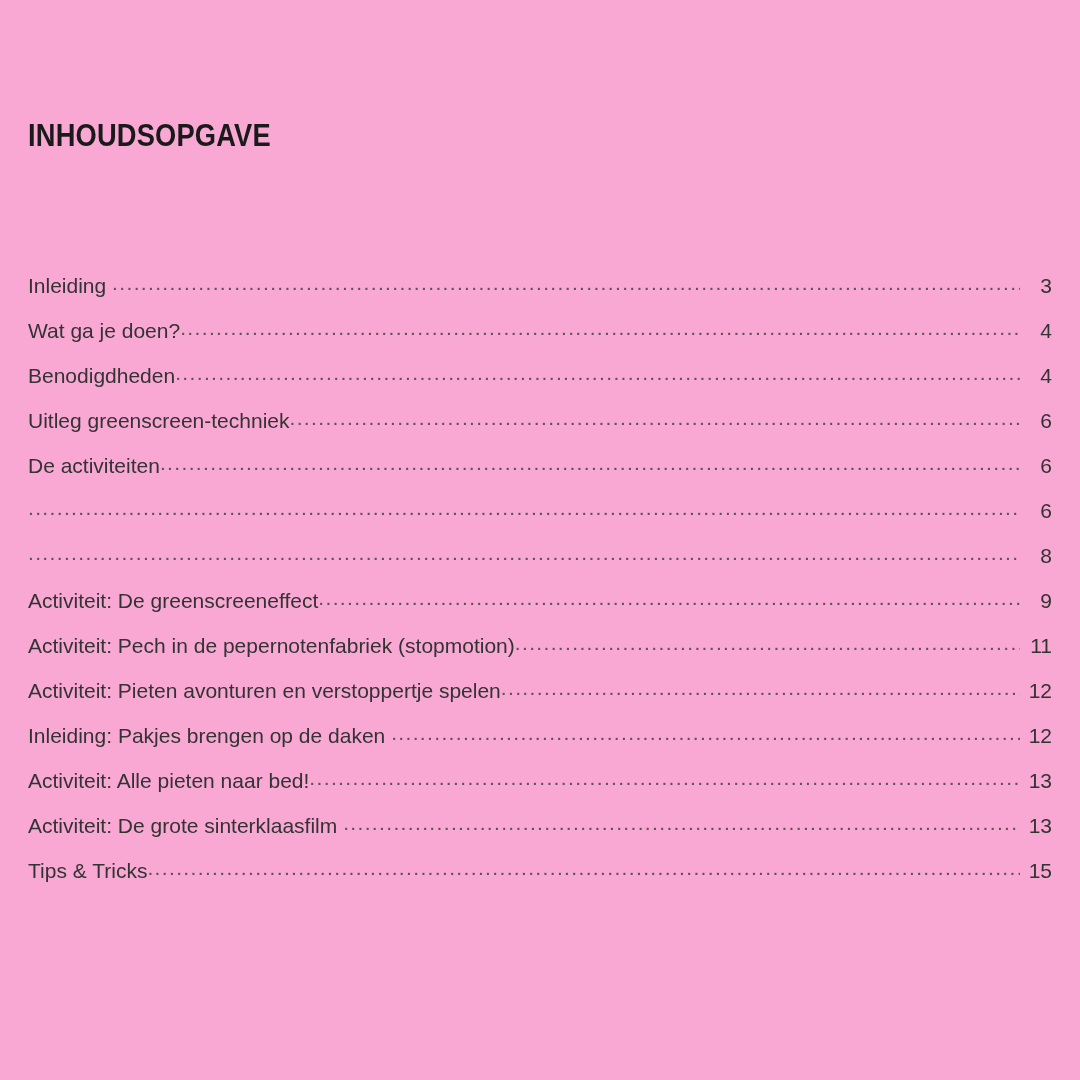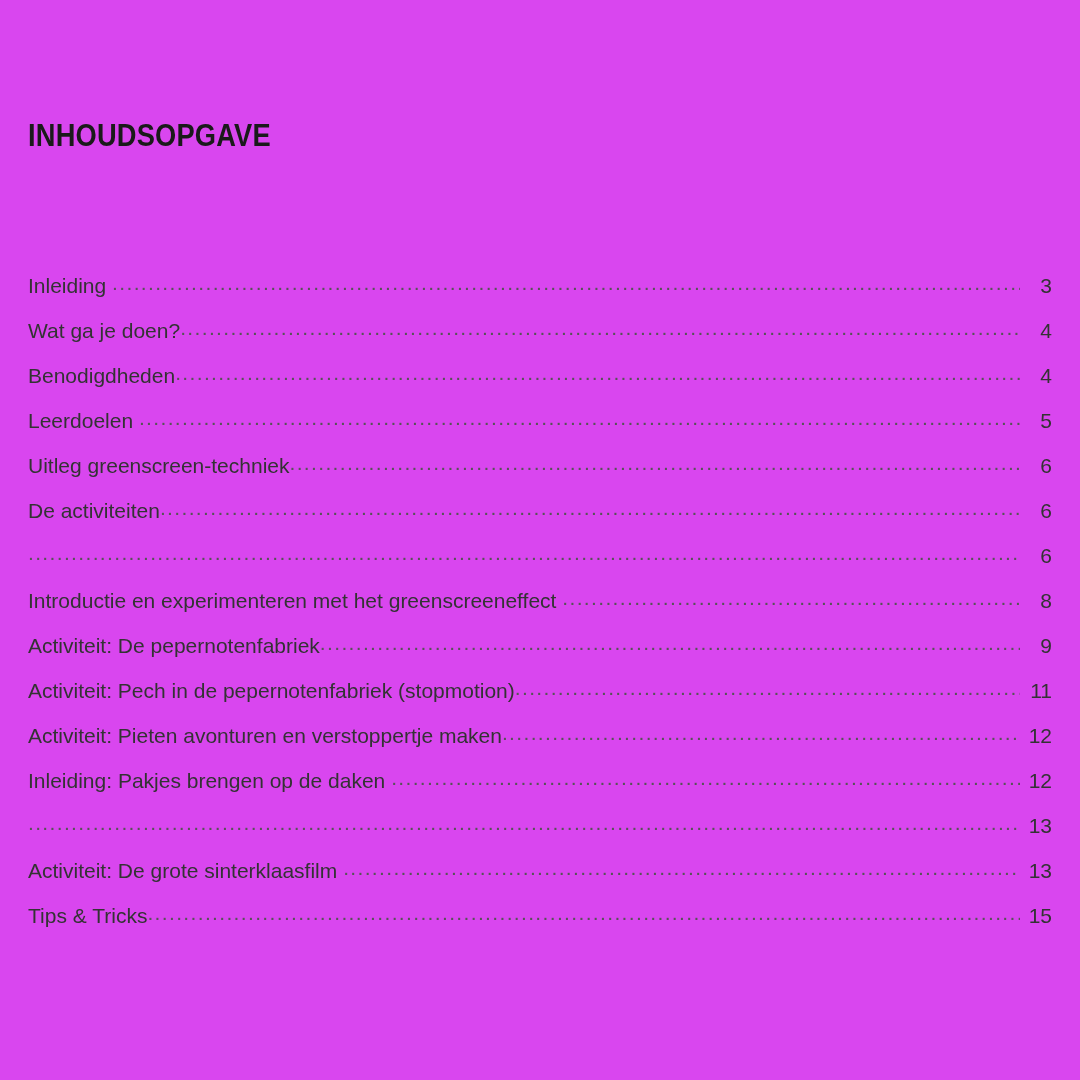--- a/index.html
+++ b/index.html
@@ -13,21 +13,21 @@
     height: 1080px;
     overflow: hidden;
     font-family: "Liberation Sans", "DejaVu Sans", sans-serif;
     -webkit-font-smoothing: antialiased;
   }
 
   .page {
     position: relative;
     width: 1080px;
     height: 1080px;
-    background: #d946ef;
+    background: #f9a8d4;
     box-sizing: border-box;
   }
 
   
   .toc-title {
     position: absolute;
     left: 28px;
     top: 119px;
     margin: 0;
     font-family: "Liberation Sans Narrow", "Liberation Sans", "DejaVu Sans Condensed", sans-serif;
@@ -122,65 +122,60 @@
       <li class="toc-entry">
         <span class="toc-entry-label">Wat ga je doen?</span>
         <span class="toc-leader"></span>
         <span class="toc-page">4</span>
       </li>
       <li class="toc-entry">
         <span class="toc-entry-label">Benodigdheden</span>
         <span class="toc-leader"></span>
         <span class="toc-page">4</span>
       </li>
-      <li class="toc-entry has-gap">
-        <span class="toc-entry-label">Leerdoelen</span>
-        <span class="toc-leader"></span>
-        <span class="toc-page">5</span>
-      </li>
       <li class="toc-entry">
         <span class="toc-entry-label">Uitleg greenscreen-techniek</span>
         <span class="toc-leader"></span>
         <span class="toc-page">6</span>
       </li>
       <li class="toc-entry">
         <span class="toc-entry-label">De activiteiten</span>
         <span class="toc-leader"></span>
         <span class="toc-page">6</span>
       </li>
       <li class="toc-entry">
         <span class="toc-leader"></span>
         <span class="toc-page">6</span>
       </li>
       <li class="toc-entry has-gap">
-        <span class="toc-entry-label">Introductie en experimenteren met het greenscreeneffect</span>
         <span class="toc-leader"></span>
         <span class="toc-page">8</span>
       </li>
       <li class="toc-entry">
-        <span class="toc-entry-label">Activiteit: De pepernotenfabriek</span>
+        <span class="toc-entry-label">Activiteit: De greenscreeneffect</span>
         <span class="toc-leader"></span>
         <span class="toc-page">9</span>
       </li>
       <li class="toc-entry">
         <span class="toc-entry-label">Activiteit: Pech in de pepernotenfabriek (stopmotion)</span>
         <span class="toc-leader"></span>
         <span class="toc-page">11</span>
       </li>
       <li class="toc-entry">
-        <span class="toc-entry-label">Activiteit: Pieten avonturen en verstoppertje maken</span>
+        <span class="toc-entry-label">Activiteit: Pieten avonturen en verstoppertje spelen</span>
         <span class="toc-leader"></span>
         <span class="toc-page">12</span>
       </li>
       <li class="toc-entry has-gap">
         <span class="toc-entry-label">Inleiding: Pakjes brengen op de daken</span>
         <span class="toc-leader"></span>
         <span class="toc-page">12</span>
       </li>
       <li class="toc-entry">
+        <span class="toc-entry-label">Activiteit: Alle pieten naar bed!</span>
         <span class="toc-leader"></span>
         <span class="toc-page">13</span>
       </li>
       <li class="toc-entry has-gap">
         <span class="toc-entry-label">Activiteit: De grote sinterklaasfilm</span>
         <span class="toc-leader"></span>
         <span class="toc-page">13</span>
       </li>
       <li class="toc-entry">
         <span class="toc-entry-label">Tips &amp; Tricks</span>

